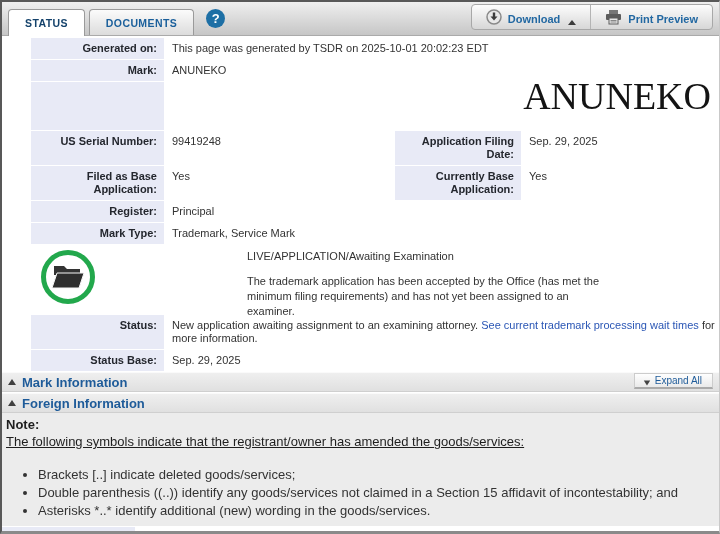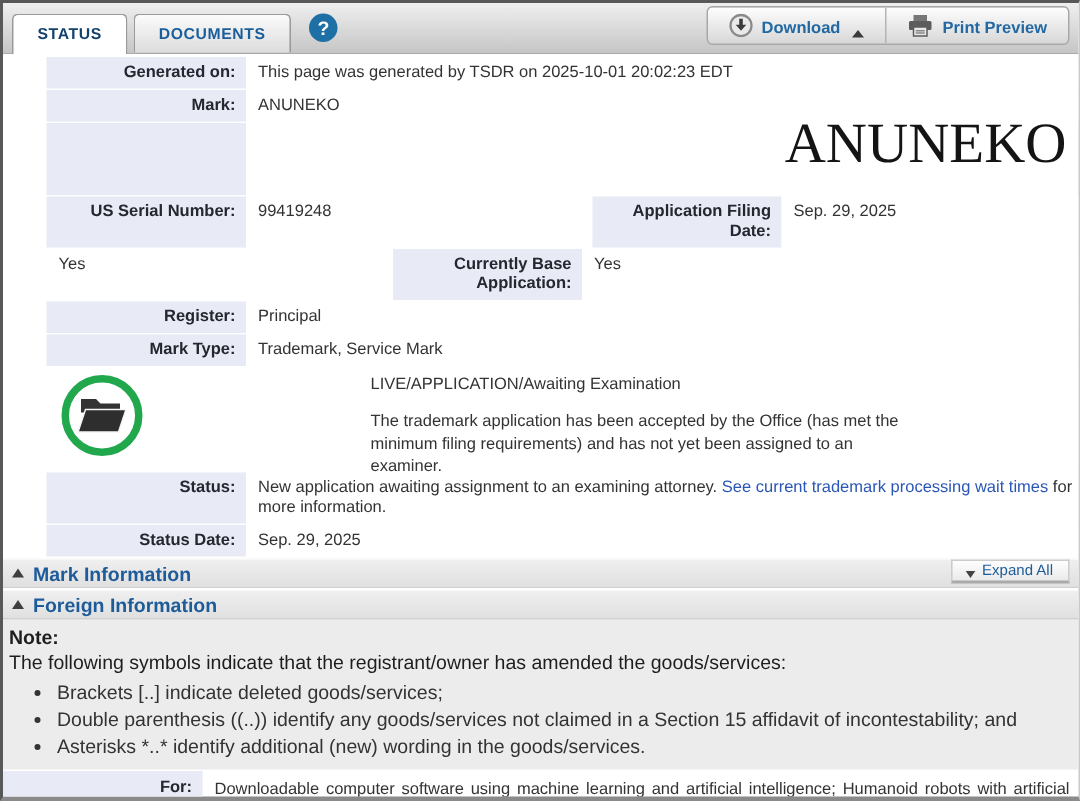--- a/index.html
+++ b/index.html
@@ -97,21 +97,21 @@
     background:linear-gradient(#fefefe,#eaeaea);
     border:1px solid #ccc; border-bottom:2px solid #aaa;
     padding:1px 10px 1px 8px; font-size:10px; font-weight:normal;
     color:#1e5b99; display:flex; align-items:flex-end; cursor:pointer;
   }
   .expand-btn .tri-down { border-top-color:#444; margin-right:4px; transform:scale(.8); }
 
   
   .note { background:#ececec; padding:4px 6px 5px 4px; font-size:13px; color:#1e1e1e; }
   .note-title { font-weight:bold; margin-bottom:2px; }
-  .note-intro { margin-bottom:5px; }
+  .note-intro { margin-bottom:18px;text-decoration:underline; }
   .note ul { margin-left:32px; }
   .note li { margin-bottom:3px; color:#333; }
 
   
   .goods-row { display:flex; margin-top:1px; min-height:90px; }
   .goods-row .flabel { padding-top:5px; }
   .goods-text { flex:1; padding:5px 6px 0 8px; line-height:14.4px; text-align:justify; }
 
   svg { display:block; }
 </style>
@@ -168,20 +168,21 @@
     </div>
 
     <div class="frow">
       <div class="flabel">US Serial Number:</div>
       <div class="fvalue fvalue1">99419248</div>
       <div class="flabel flabel2">Application Filing Date:</div>
       <div class="fvalue fvalue2">Sep. 29, 2025</div>
     </div>
 
     <div class="frow">
+      <div class="flabel">Filed as Base Application:</div>
       <div class="fvalue fvalue1">Yes</div>
       <div class="flabel flabel2">Currently Base Application:</div>
       <div class="fvalue fvalue2">Yes</div>
     </div>
 
     <div class="frow">
       <div class="flabel">Register:</div>
       <div class="fvalue">Principal</div>
     </div>
 
@@ -208,21 +209,21 @@
     </div>
 
     <div class="frow">
       <div class="flabel">Status:</div>
       <div class="fvalue">
         <span>New application awaiting assignment to an examining attorney. </span><span class="link">See current trademark processing wait times</span><span> for more information.</span>
       </div>
     </div>
 
     <div class="frow">
-      <div class="flabel">Status Date:</div>
+      <div class="flabel">Status Base:</div>
       <div class="fvalue">Sep. 29, 2025</div>
     </div>
   </div>
 
   <div class="section" style="margin-top:0;">
     <span class="tri tri-up"></span>
     <span>Mark Information</span>
     <span class="expand-btn">
       <span class="tri tri-down"></span>
       <span>Expand All</span>

